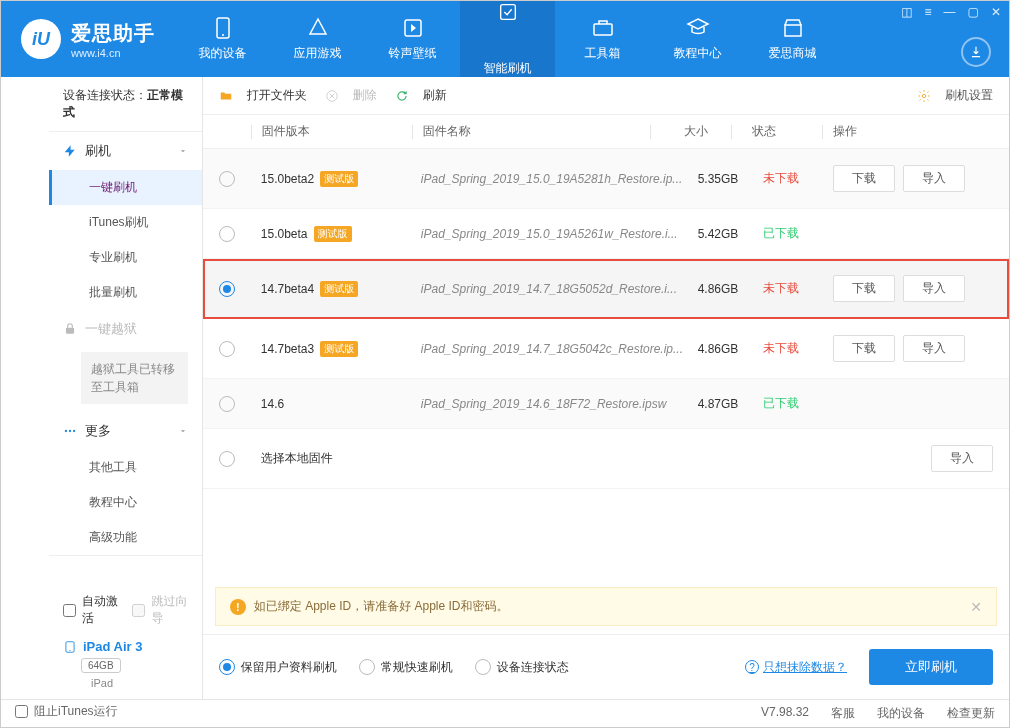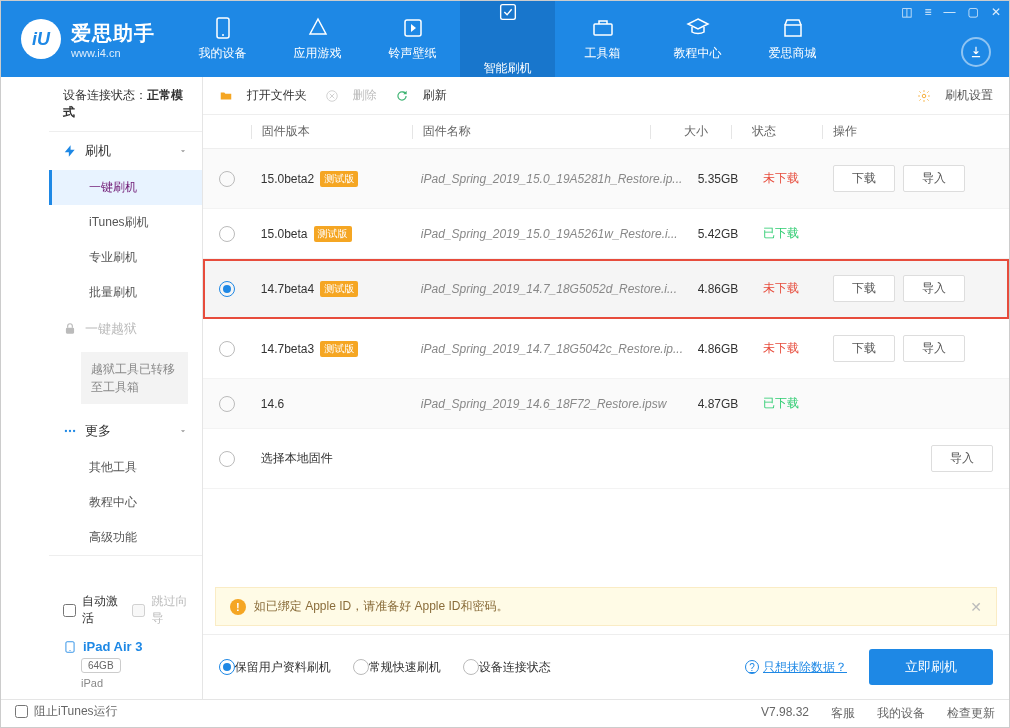--- a/index.html
+++ b/index.html
@@ -35,21 +35,21 @@
     .gray-icon { fill: #bbb; }
     .chevron { margin-left: auto; width: 10px; height: 10px; fill: #999; }
     .side-sub { padding: 9px 14px 9px 40px; font-size: 12px; color: #555; cursor: pointer; }
     .side-sub.active { background: #e8f3ff; color: #701a75; border-left: 3px solid #1e88e5; padding-left: 37px; }
     .side-note { margin: 4px 14px 8px 32px; background: #f3f3f3; color: #888; padding: 8px 10px; font-size: 12px; line-height: 1.5; }
 
     .sidebar-bottom { margin-top: auto; border-top: 1px solid #eee; padding: 12px 14px; }
     .checkbox-row { display: flex; align-items: center; gap: 6px; font-size: 12px; margin-bottom: 4px; }
     .checkbox-row.muted { color: #bbb; }
     .device-info { color: #1e88e5; font-weight: bold; font-size: 13px; display: flex; align-items: center; gap: 6px; margin-top: 8px; }
-    .device-sub { font-size: 11px; color: #888; margin-top: 4px; margin-left: 18px; }
+    .device-sub { font-size: 11px; color: #888; margin-top: 4px; margin-left: 28px; }
     .badge-cap { border: 1px solid #ccc; border-radius: 3px; padding: 1px 6px; font-size: 10px; color: #666; display: inline-block; margin-top: 4px; margin-left: 18px; }
 
     
     .main { flex: 1; display: flex; flex-direction: column; }
     .toolbar { display: flex; align-items: center; padding: 10px 16px; border-bottom: 1px solid #eee; gap: 18px; font-size: 12px; }
     .tb-item { display: flex; align-items: center; gap: 14px; cursor: pointer; }
     .tb-item.muted { color: #bbb; }
     .tb-icon { width: 14px; height: 14px; }
     .tb-settings { margin-left: auto; color: #555; }
     .tb-settings .tb-icon { fill: #f5a623; }
@@ -81,21 +81,21 @@
     .status-green { color: #2ecc71; }
     .btn { border: 1px solid #ddd; background: #fff; padding: 4px 18px; font-size: 12px; cursor: pointer; border-radius: 2px; color: #555; }
     .ops-wrap { display: flex; gap: 8px; }
 
     
     .alert-bar { background: #fffbe6; border: 1px solid #faecc5; margin: 8px 12px 0 12px; padding: 10px 14px; display: flex; align-items: center; gap: 8px; color: #8a6d3b; font-size: 12px; position: relative; }
     .alert-close { margin-left: auto; color: #bbb; cursor: pointer; font-size: 14px; }
     .alert-icon { width: 16px; height: 16px; border-radius: 50%; background: #f5a623; color: #fff; display: flex; align-items: center; justify-content: center; font-weight: bold; font-size: 11px; }
 
     .action-bar { display: flex; align-items: center; padding: 14px 16px; gap: 22px; border-top: 1px solid #eee; margin-top: 8px; }
-    .radio-opt { display: flex; align-items: center; font-size: 12px; cursor: pointer; }
+    .radio-opt { display: flex; align-items: center; gap: 6px; font-size: 12px; cursor: pointer; }
     .link { color: #1e88e5; text-decoration: underline; cursor: pointer; margin-left: auto; display: flex; align-items: center; gap: 4px; }
     .q-ico { width: 14px; height: 14px; border: 1px solid #1e88e5; border-radius: 50%; color: #1e88e5; font-size: 10px; display: flex; align-items: center; justify-content: center; }
     .primary-btn { background: #1e88e5; color: #fff; border: none; padding: 9px 36px; font-size: 13px; border-radius: 3px; cursor: pointer; }
 
     
     .statusbar { height: 28px; border-top: 1px solid #e5e5e5; display: flex; align-items: center; padding: 0 14px; font-size: 12px; color: #666; gap: 16px; }
     .statusbar .right { margin-left: auto; display: flex; gap: 22px; }
   </style>
 </head>
 <body>

